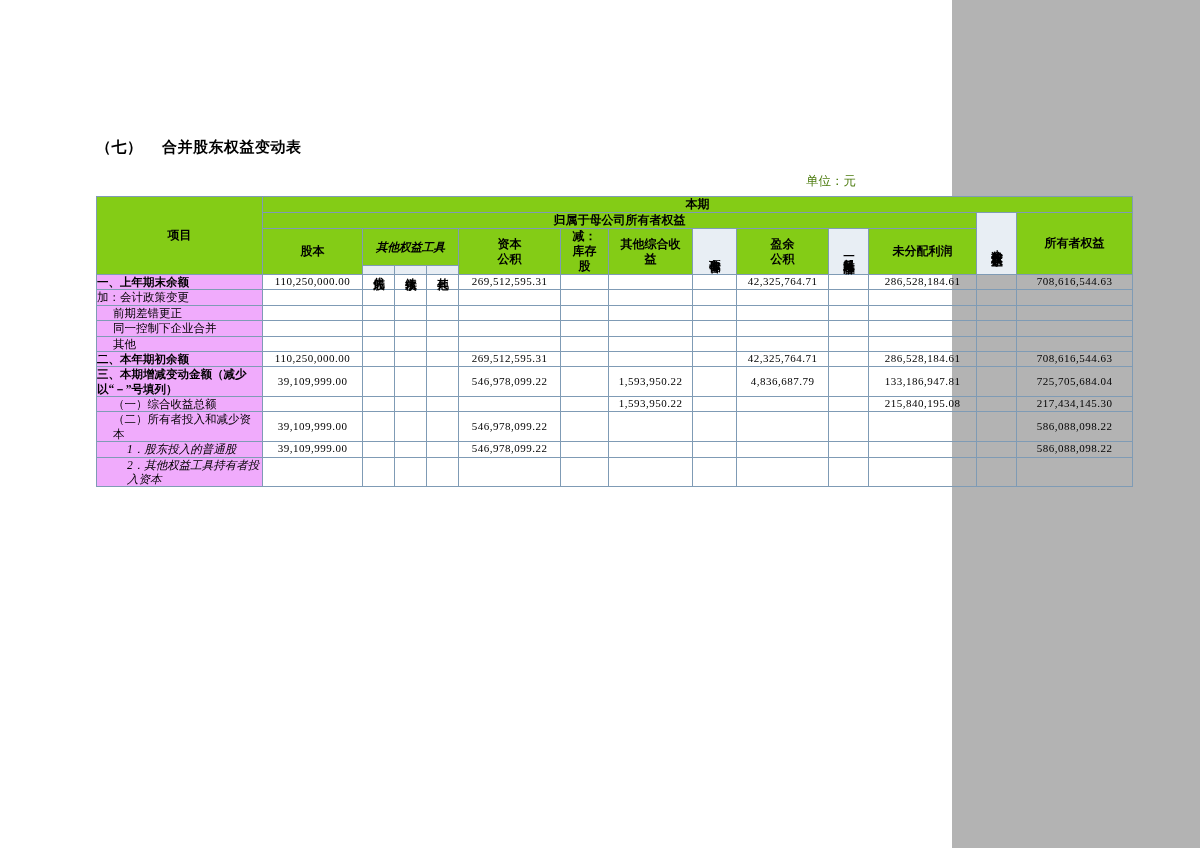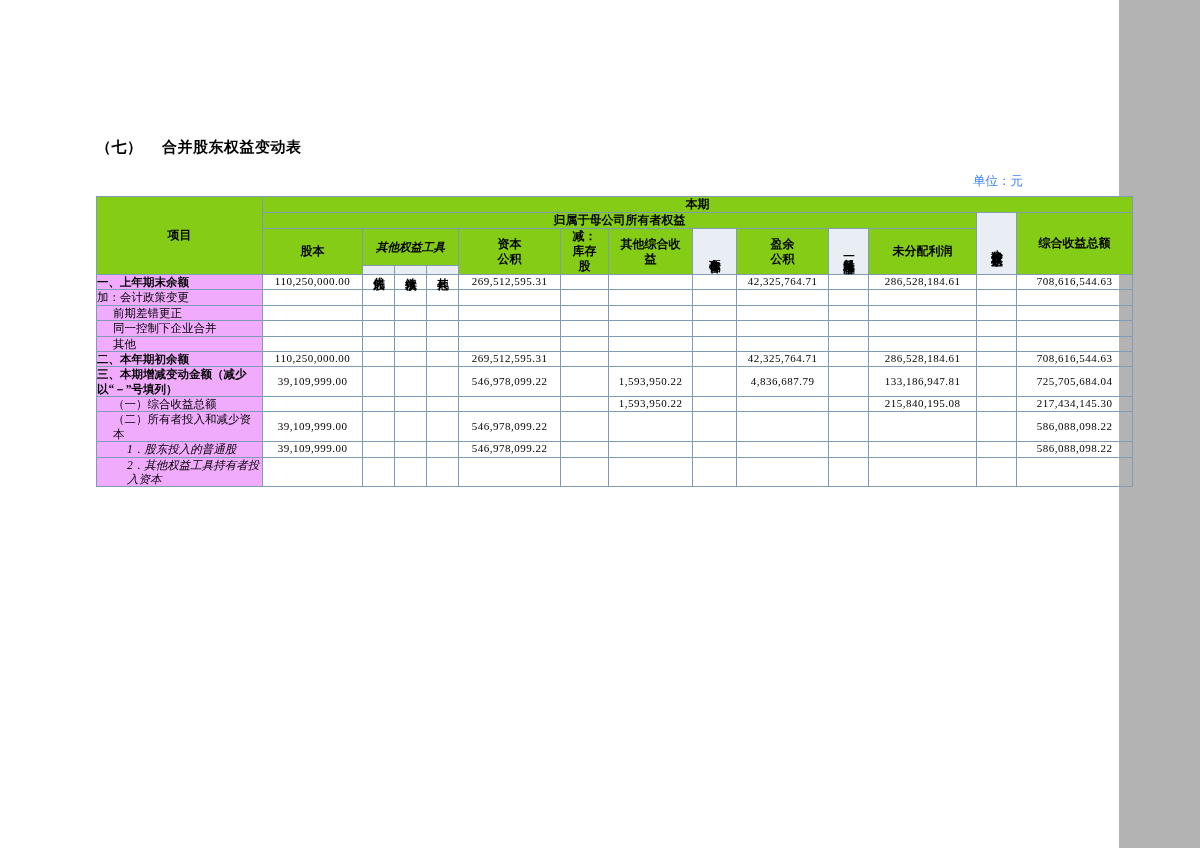--- a/index.html
+++ b/index.html
@@ -8,41 +8,41 @@
     background: #b3b3b3;
   }
   body {
     width: 1200px;
     height: 848px;
     font-family: "Liberation Serif", serif;
   }
   .page {
     position: absolute;
     left: 0; top: 0;
-    width: 1119px;
+    width: 952px;
     height: 848px;
     background: #ffffff;
     box-sizing: border-box;
   }
   .doc-title {
     position: absolute;
     left: 96px;
     top: 138px;
     font-size: 15px;
     font-weight: bold;
     color: #000;
     letter-spacing: 0.5px;
   }
   .doc-title .num { display: inline-block; width: 66px; }
   .unit-line {
     position: absolute;
     right: 96px;
     top: 173px;
     font-size: 12.5px;
-    color: #3b82f6;
+    color: #4d7c0f;
   }
   table.sheet {
     position: absolute;
     left: 96px;
     top: 196px;
     width: 1008px;
     border-collapse: collapse;
     table-layout: fixed;
     font-size: 11px;
     color: #000;
@@ -134,21 +134,21 @@
     <thead>
       <tr>
         <th class="hdr" rowspan="4">项目</th>
         <th class="hdr" colspan="13">本期</th>
       </tr>
       <tr>
         <th class="hdr" colspan="11">归属于母公司所有者权益</th>
         <th class="vert" rowspan="3">
             <span class="v">少数股东权益</span>
           </th>
-        <th class="hdr" rowspan="3">综合收益总额</th>
+        <th class="hdr" rowspan="3">所有者权益</th>
       </tr>
       <tr>
         <th class="hdr" rowspan="2">股本</th>
         <th class="hdr sm" colspan="3">其他权益工具</th>
         <th class="hdr" rowspan="2">资本<br>公积</th>
         <th class="hdr" rowspan="2">减：<br>库存<br>股</th>
         <th class="hdr" rowspan="2">其他综合收<br>益</th>
         <th class="vert" rowspan="2">
             <span class="v">专项储备</span>
           </th>

